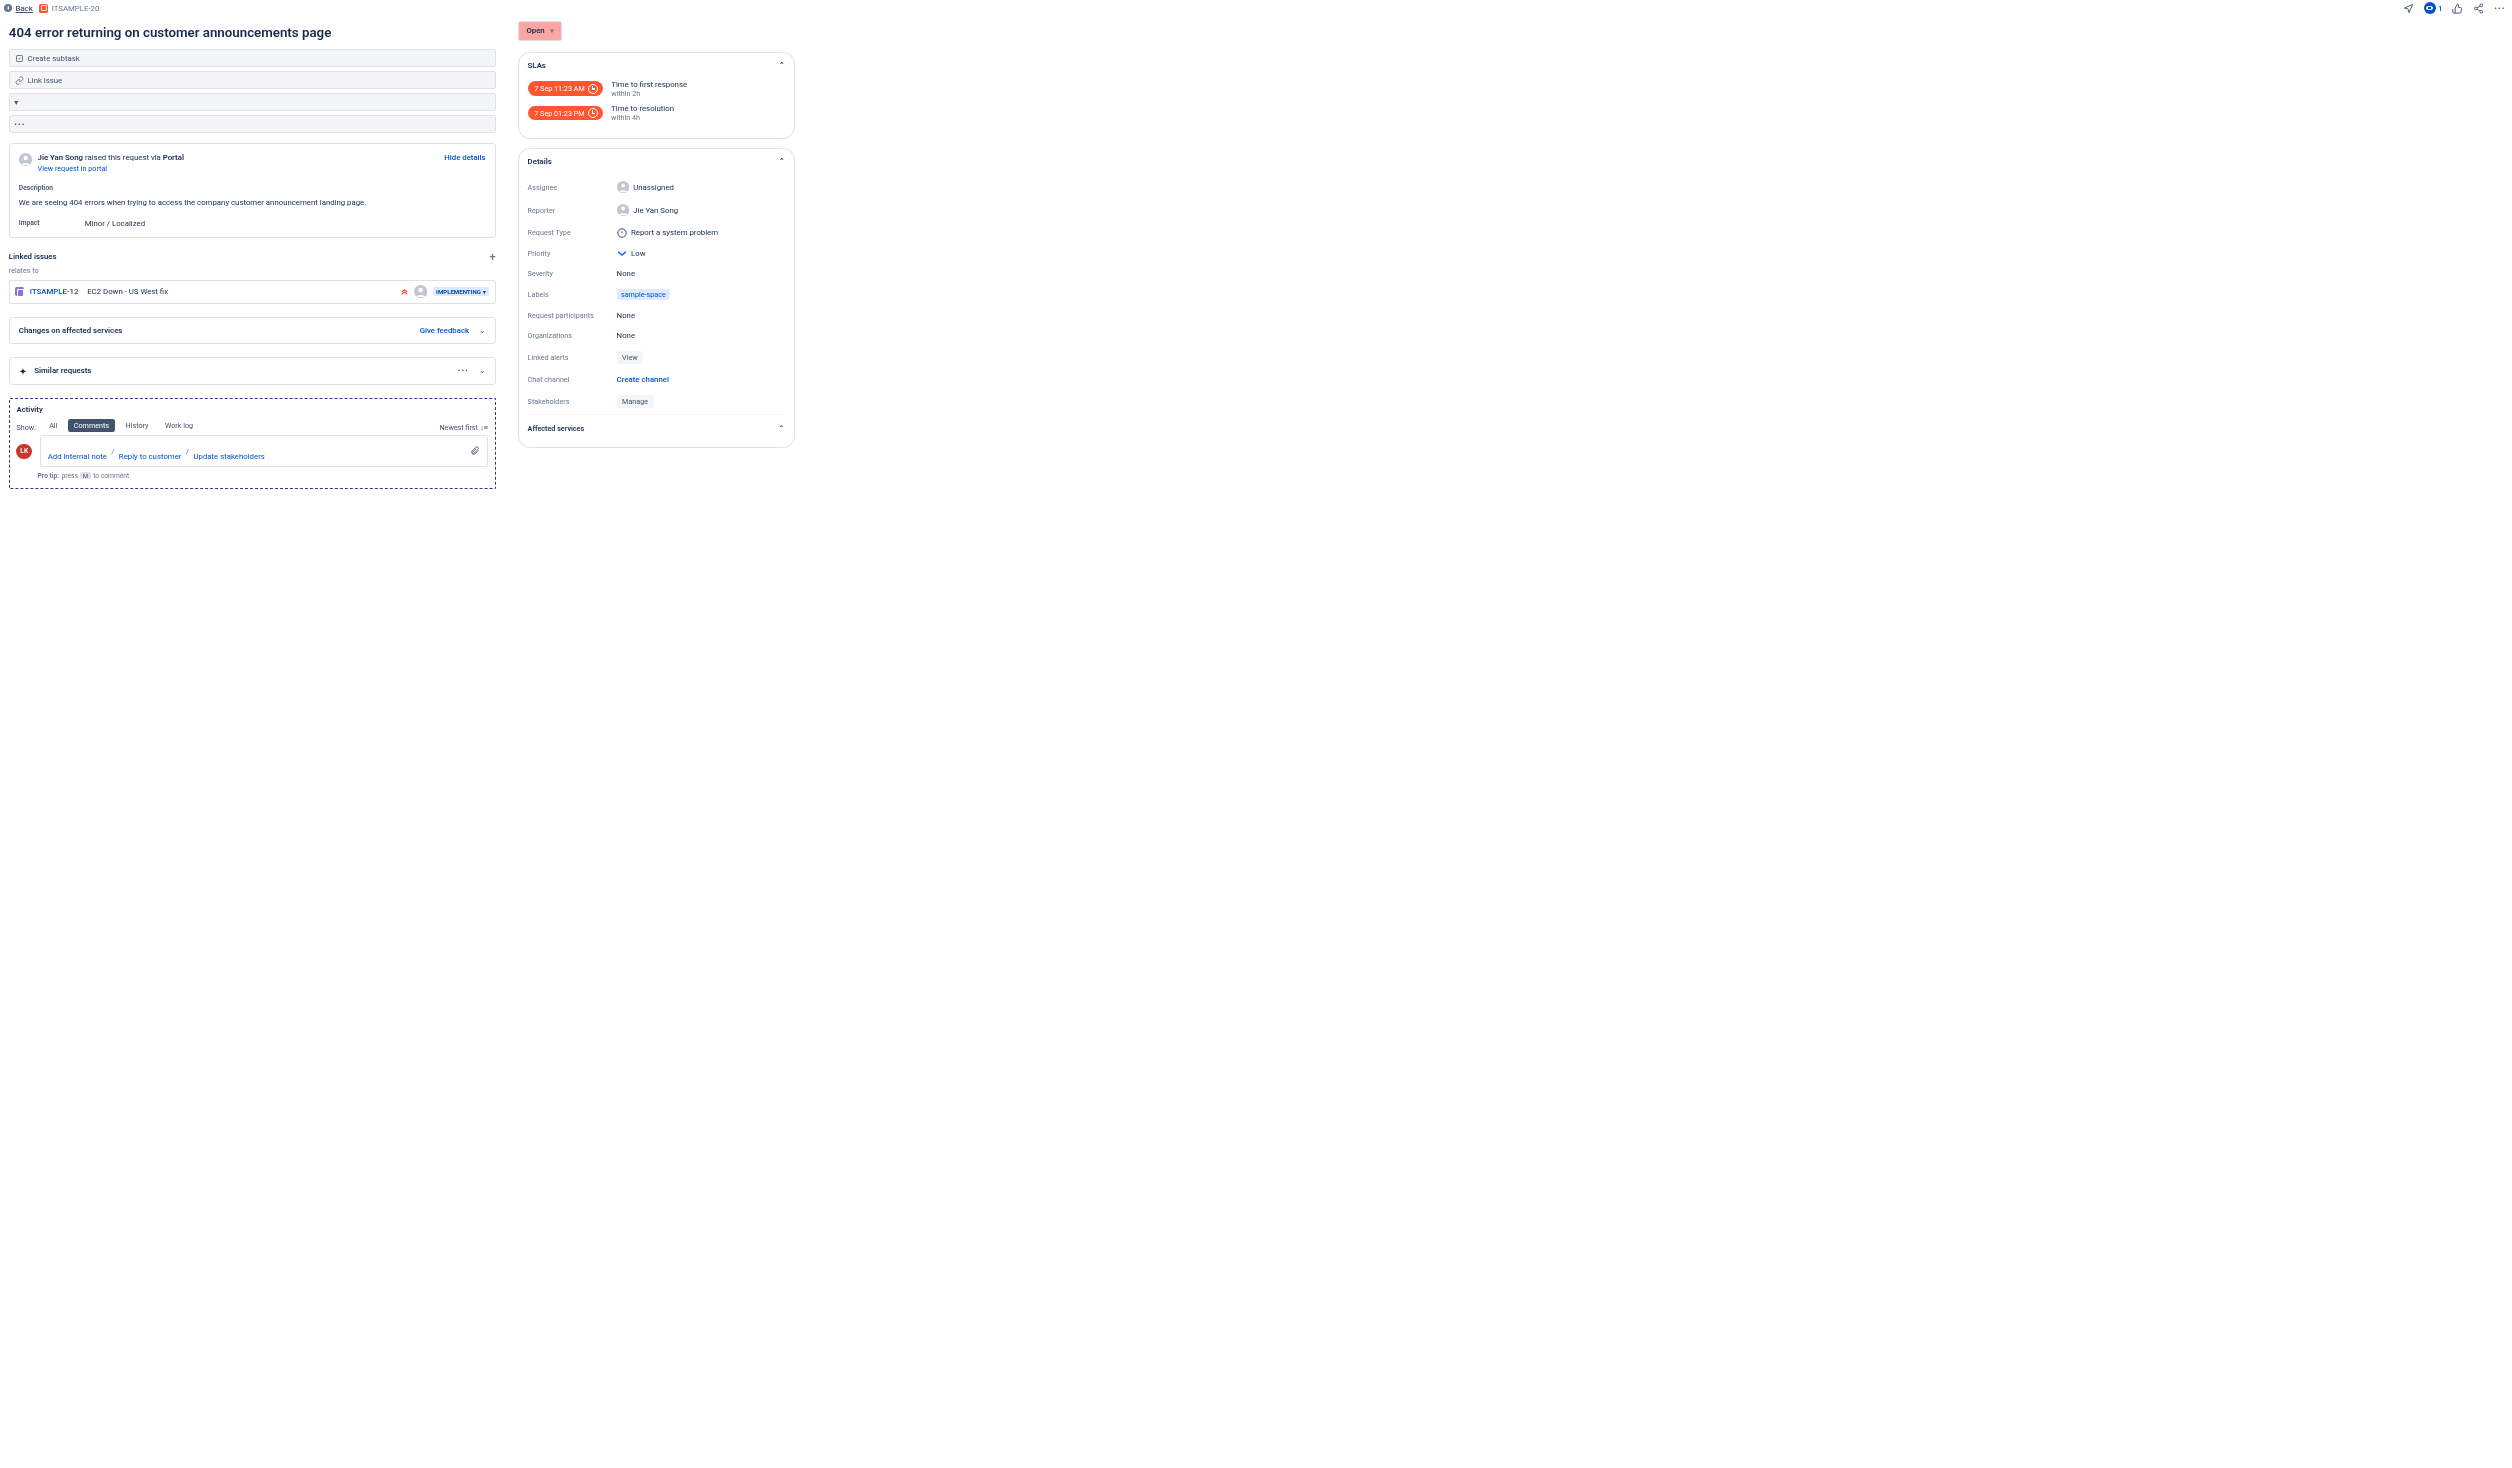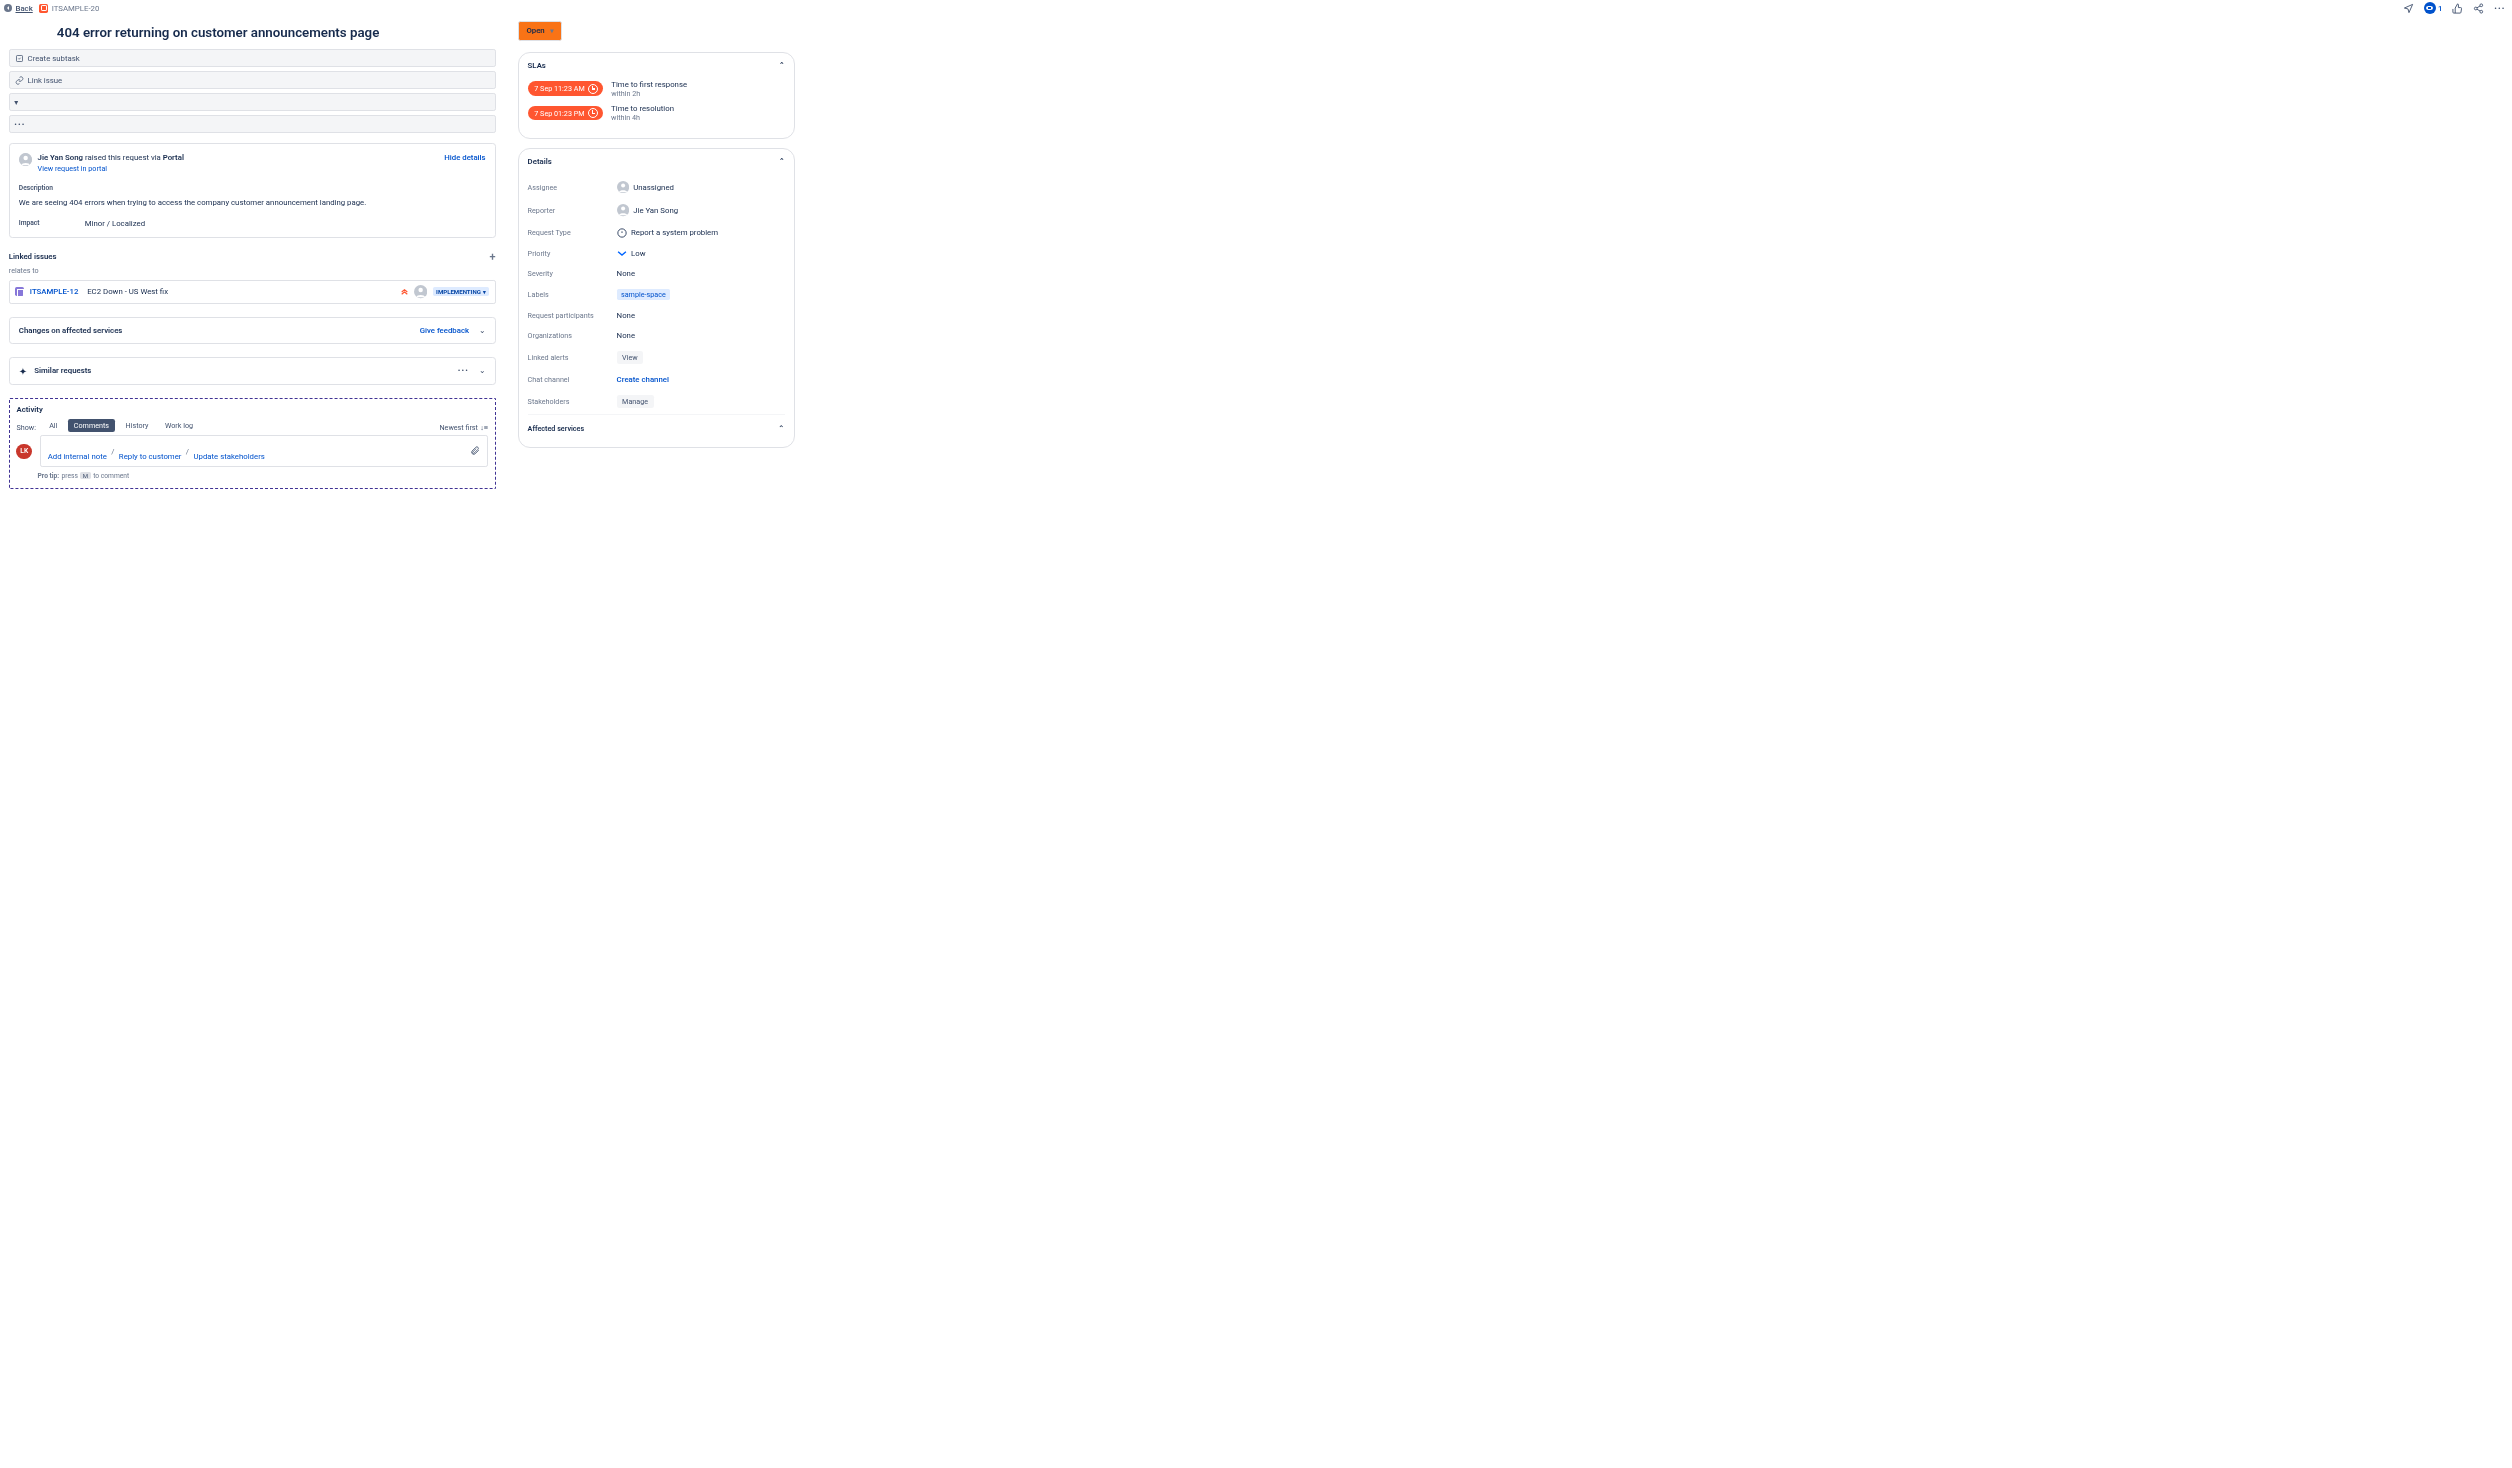--- a/index.html
+++ b/index.html
@@ -16,21 +16,21 @@
 .issue-key .kicon::after{ content:""; width:4.4px; height:4.4px; border:1.1px solid #fff; border-radius:1.1px;}
 .topbar-right { display:flex; align-items:center; gap:10px; margin-left:auto; padding-right:6.7px;}
 .topbar-right .ticon { width:11px; height:11px; display:inline-flex; align-items:center; justify-content:center; color:#42526E; }
 .watch { display:flex; align-items:center; gap:2.2px; }
 .watch .eye { width:12.2px; height:12.2px; background:#0052CC; border-radius:50%; display:flex; align-items:center; justify-content:center;}
 .watch .eye::after{content:""; width:6.7px; height:4.4px; background:radial-gradient(circle,#0052CC 30%, #fff 31%); border-radius:50%/60%;}
 .watch-count{color:#0052CC; font-weight:500;}
 
 
 .left { padding-left:4.4px;}
-.title { font-size:13.3px; font-weight:600; color:#172B4D; padding:4.4px 0 9px;margin-left:48px; }
+.title { font-size:13.3px; font-weight:600; color:#172B4D; padding:4.4px 0 9px; }
 .toolbar { display:flex; gap:4.4px; margin-bottom:10px;flex-direction:column; }
 .btn { border:0.6px solid #DFE1E6; border-radius:2.2px; padding:3.3px 5.5px; background:#F4F5F7; display:flex; align-items:center; gap:3.3px; font-size:7.8px; color:#42526E; cursor:pointer; }
 .btn svg, .btn .bicon { width:9px; height:9px; }
 
 .card { border:0.6px solid #DFE1E6; border-radius:3.3px; padding:9px; margin-bottom:13.3px; }
 .requestor-row { display:flex; align-items:flex-start; gap:5.5px; }
 .avatar { width:13.3px; height:13.3px; background:#C1C7D0; border-radius:50%; display:inline-flex; align-items:center; justify-content:center; color:#fff; font-size:6.7px;}
 .requestor-text strong { font-weight:600; }
 .hide-details { margin-left:auto; color:#0052CC; font-weight:500; }
 .portal-link { color:#0052CC; font-size:7.2px; display:block; margin-top:2.2px;}
@@ -71,21 +71,21 @@
 .user-avatar{ width:15.5px;height:15.5px;background:#C9372C;color:#fff;border-radius:50%;display:flex;align-items:center;justify-content:center;font-size:6.7px;font-weight:600;}
 .comment-box{ flex:1; border:0.6px solid #DFE1E6; border-radius:2.2px; padding:5.5px 6.7px; display:flex; align-items:center; gap:4.4px;}
 .comment-box a { color:#0052CC;margin-top:10px; }
 .comment-box .sep{ color:#6B778C; }
 .comment-box .attach{ margin-left:auto; color:#42526E;}
 .protip{ font-size:6.7px; color:#6B778C; margin-top:4.4px; margin-left:21px; display:flex; align-items:center; gap:2.2px;}
 .key-hint{ background:#DFE1E6; border-radius:1.7px; padding:0 2.8px; font-size:6.1px; color:#42526E;}
 
 
 .right-col { }
-.status-btn { background:#f97316; border:0.6px solid #DFE1E6; border-radius:2.2px; padding:4.4px 7.8px; font-weight:600; display:inline-flex; align-items:center; gap:5.5px; margin-bottom:11px;}
+.status-btn { background:#fca5a5; border:0.6px solid #DFE1E6; border-radius:2.2px; padding:4.4px 7.8px; font-weight:600; display:inline-flex; align-items:center; gap:5.5px; margin-bottom:11px;}
 .status-btn::after{ content:"▾"; font-size:6.7px; color:#6B778C;}
 
 .panel{ border:0.6px solid #DFE1E6; border-radius:12px; margin-bottom:9px; }
 .panel-header{ padding:7.8px 9px; font-weight:600; display:flex; align-items:center;}
 .panel-header .chevup{ margin-left:auto; font-size:6.7px;}
 .panel-body{ padding:2.2px 9px 9px;}
 
 .sla-row{ display:flex; align-items:center; gap:7.8px; margin-bottom:6.7px;}
 .sla-pill{ background:#FF5630; color:#fff; border-radius:9px; padding:2.2px 5.5px 2.2px 6.7px; font-weight:400; font-size:7.2px; display:flex; align-items:center; gap:3.3px;}
 .sla-pill .clock{ width:10px;height:10px;border:1.1px solid #fff;border-radius:50%; position:relative;}

